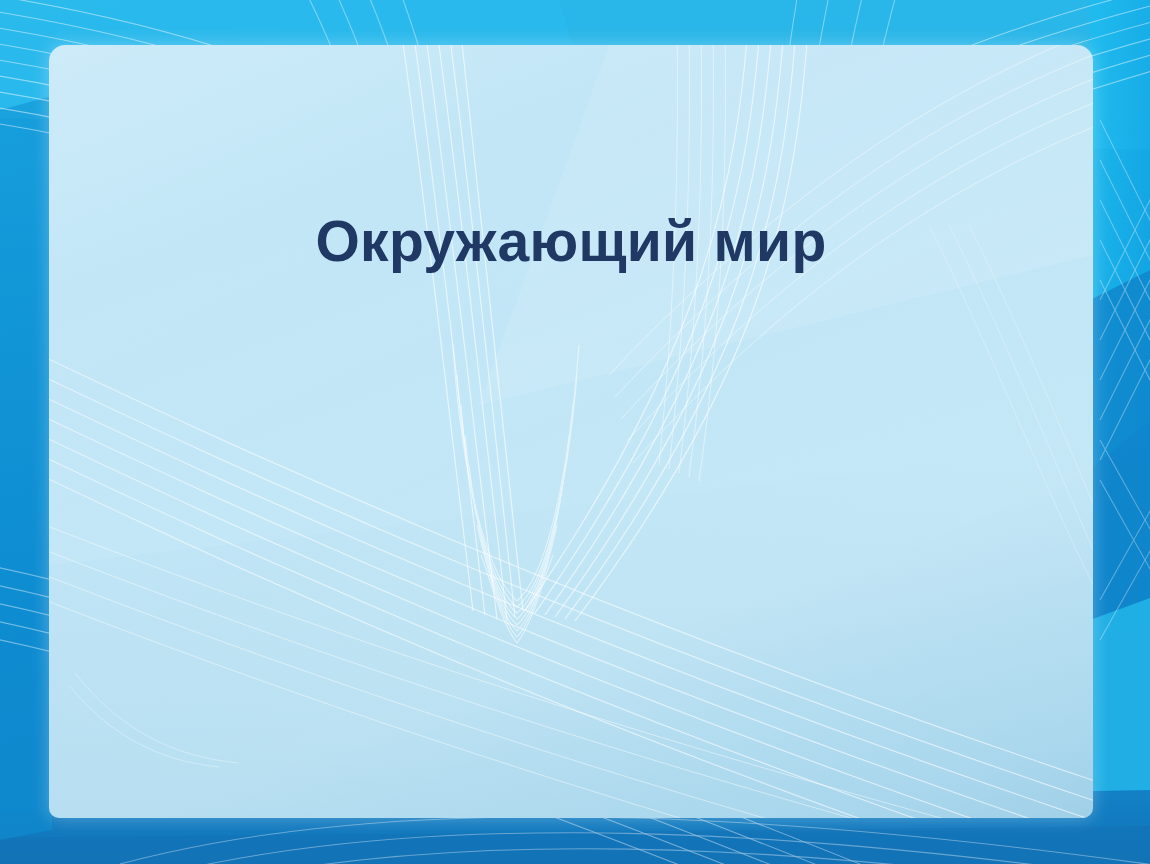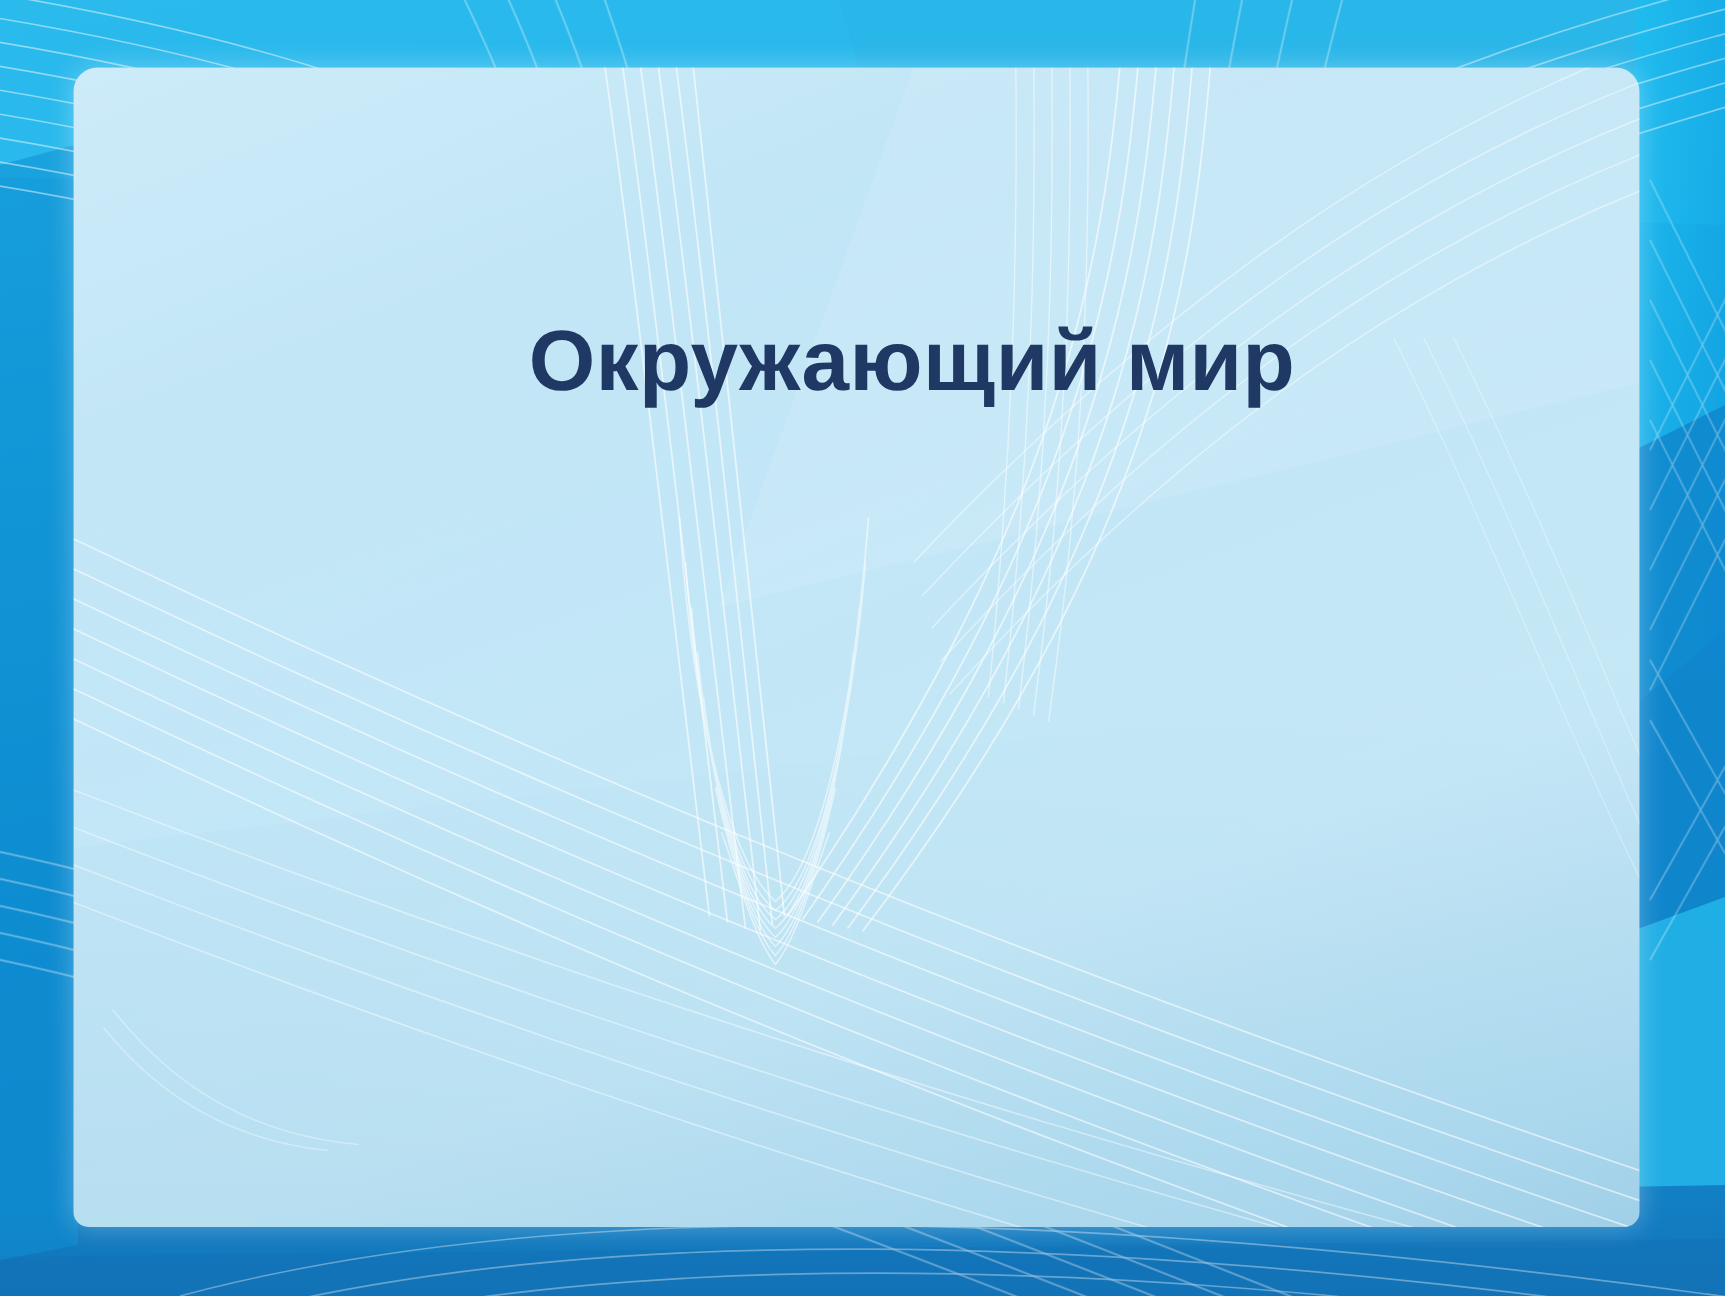--- a/index.html
+++ b/index.html
@@ -60,21 +60,20 @@
   #title-block {
     position: absolute;
     left: 49px;
     top: 45px;
     width: 1044px;
     height: 773px;
     display: flex;
     align-items: flex-start;
     justify-content: center;
     pointer-events: none;
-    padding-left: 37px;
   }
   #slide-title {
     margin: 0;
     padding: 0;
     margin-top: 167px;
     font-family: "Liberation Sans", sans-serif;
     font-size: 57px;
     font-weight: bold;
     line-height: 1.05;
     letter-spacing: 0.3px;

